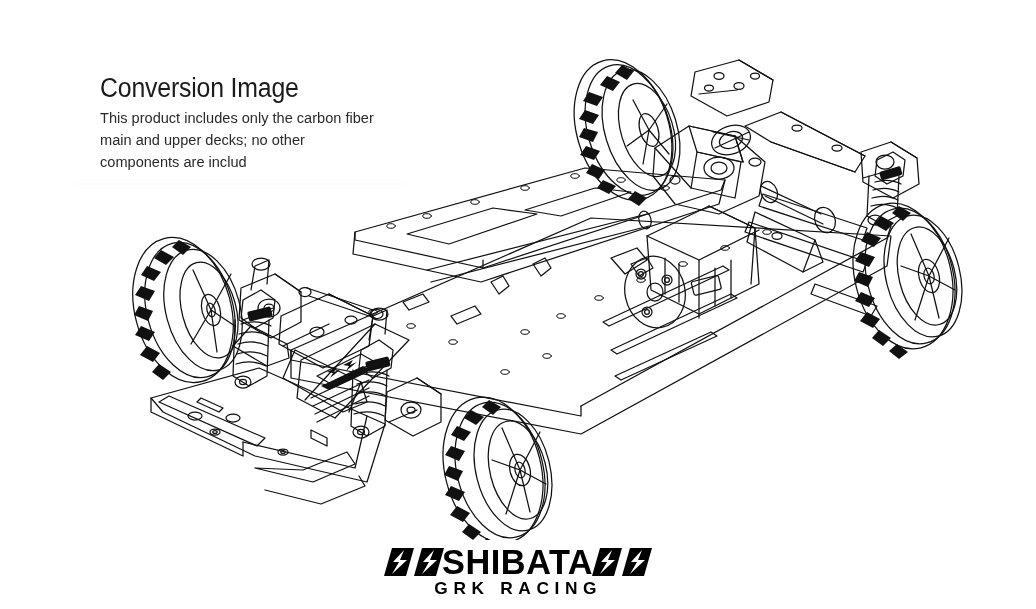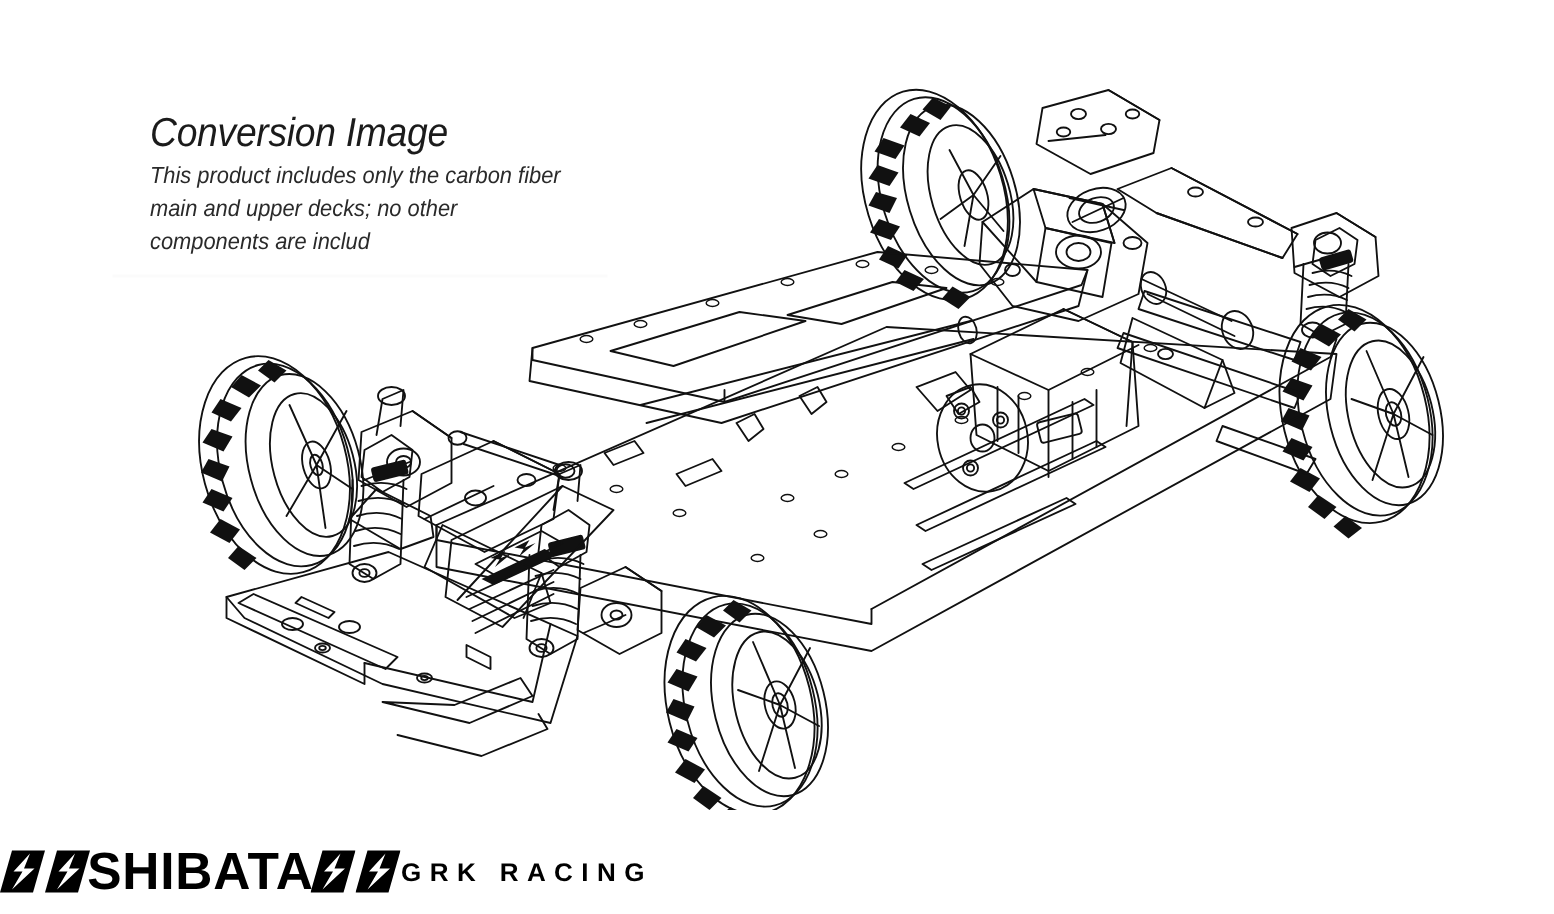--- a/index.html
+++ b/index.html
@@ -21,21 +21,20 @@
     inset: 0;
     background: #ffffff;
   }
 
   
   .caption-block {
     position: absolute;
     left: 100px;
     top: 72px;
     width: 290px;
-    font-style: italic;
   }
   .caption-title {
     font-size: 27px;
     line-height: 32px;
     font-weight: 400;
     color: #1b1b1b;
     letter-spacing: -0.2px;
     transform: scaleX(0.92);
     transform-origin: left center;
     white-space: nowrap;
@@ -68,21 +67,21 @@
   }
   .drawing svg { display: block; width: 100%; height: 100%; }
 
   
   .logo {
     position: absolute;
     left: 0;
     right: 0;
     bottom: 12px;
     display: flex;
-    flex-direction: row;
+    flex-direction: column;
     align-items: center;
     gap: 2px;
   }
   .logo-wordmark {
     display: flex;
     align-items: center;
     height: 32px;
   }
   .logo-bolt { display: block; height: 30px; width: 30px; }
   .logo-text {

